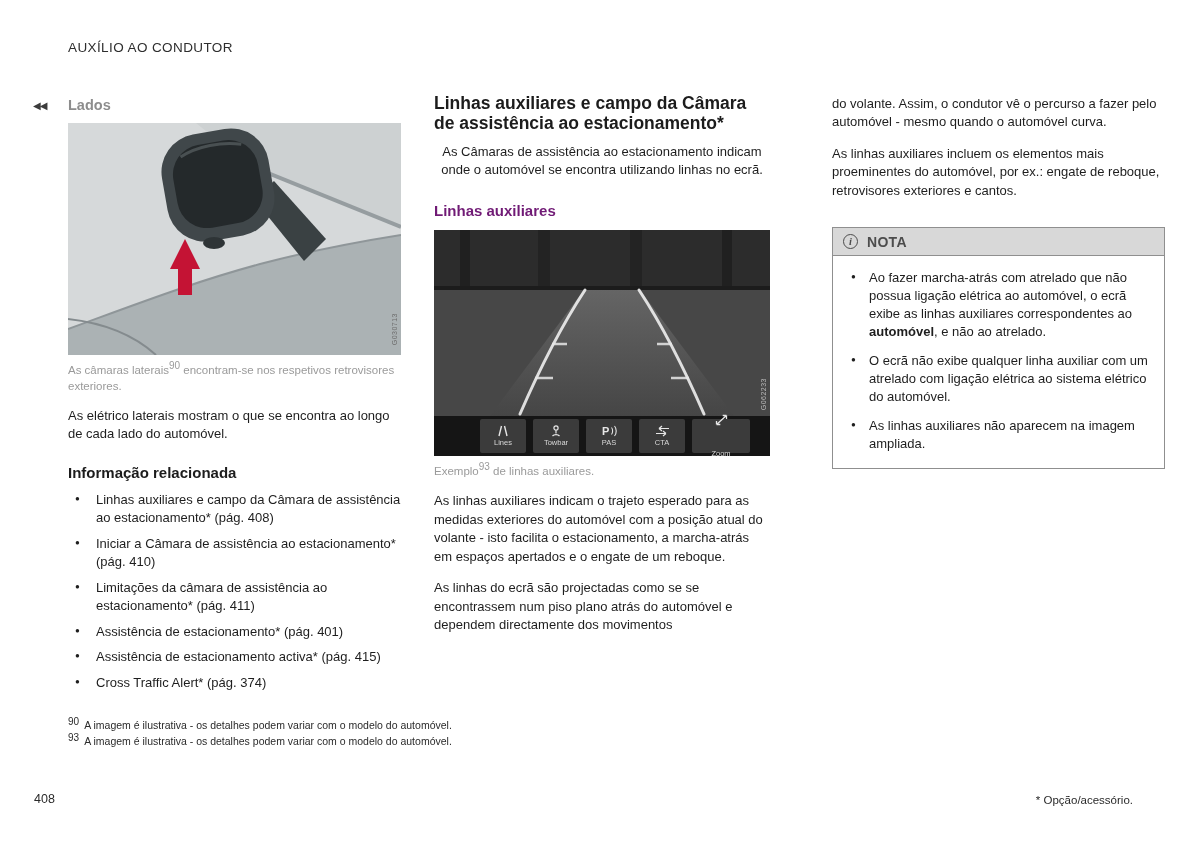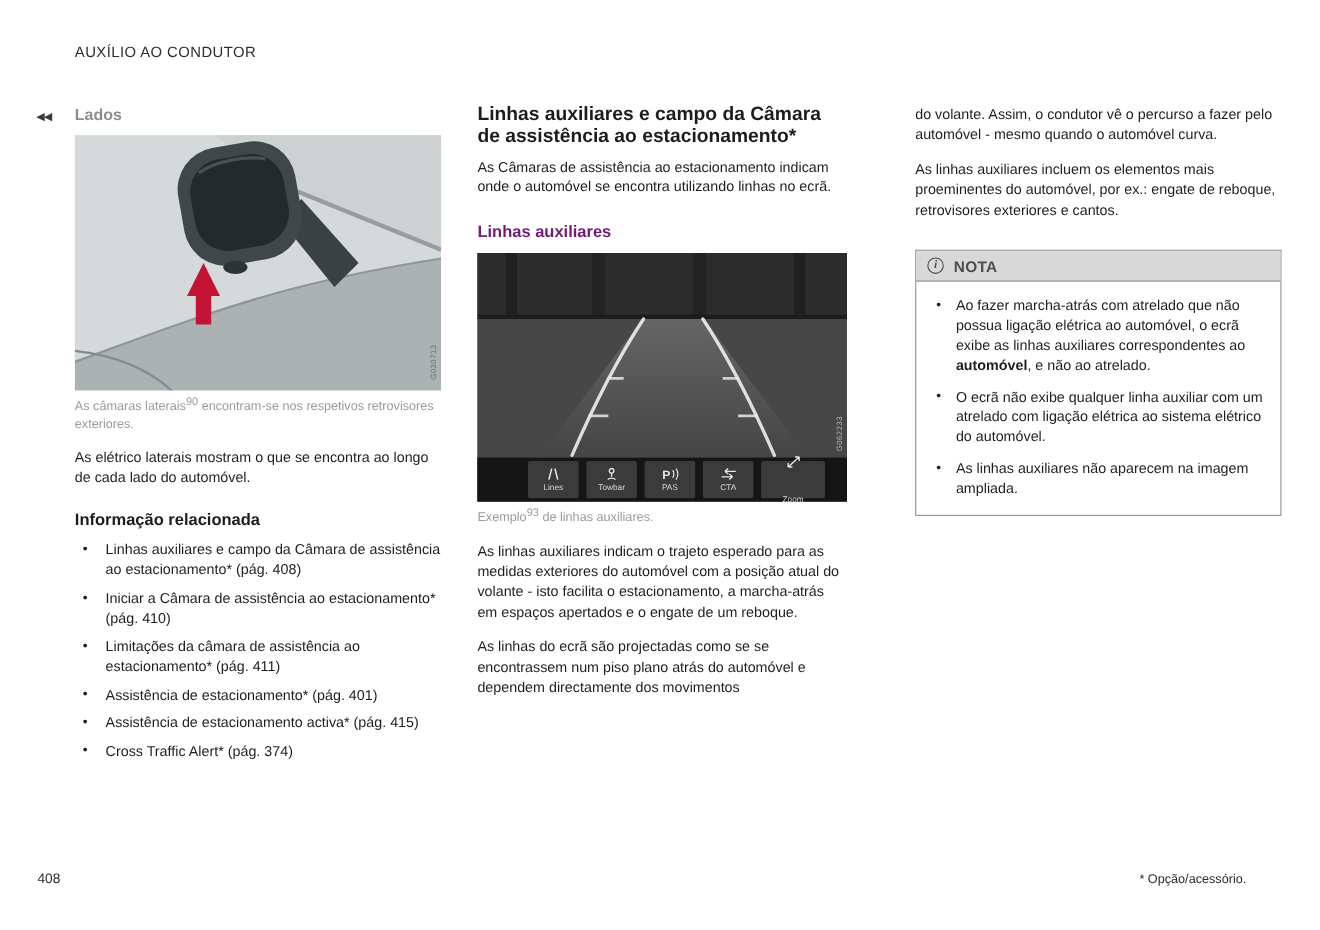--- a/index.html
+++ b/index.html
@@ -26,21 +26,21 @@
     position:absolute; right:3px; bottom:10px; font-size:7px; color:#6d6d6d;
     writing-mode:vertical-rl; transform:rotate(180deg); letter-spacing:.5px;
   }
   .img-ref-dark { color:#b9b9b9; bottom:46px; }
 
   .caption { margin:8px 0 0; font-size:11.5px; line-height:1.35; color:#9a9a9a; }
   sup { font-size:10px; line-height:0; vertical-align:super; }
 
   .body-text { margin:13px 0 0; font-size:13px; line-height:1.42; color:#1e1e1e; }
   .article-title { margin:0; font-size:17.5px; line-height:1.17; font-weight:bold; color:#1c1c1c; }
-  .intro { margin-top:9px; }
+  .intro { margin-top:9px;text-align:center; }
   .sub-title { margin:22px 0 11px; font-size:15px; font-weight:bold; color:#701a75; }
   .related-title { margin:20px 0 10px; font-size:15px; font-weight:bold; color:#1c1c1c; }
 
   .bullets { list-style:none; margin:0; padding:0; }
   .bullets li { position:relative; padding-left:28px; margin-bottom:7px; font-size:13px; line-height:1.42; }
   .bullets li::before { content:"●"; position:absolute; left:7px; top:2px; font-size:8px; color:#1e1e1e; }
 
   .footnotes { position:absolute; left:68px; top:717px; width:560px; font-size:10.5px; color:#2a2a2a; line-height:1.55; }
   .fn-sup { margin-right:5px; }
 
@@ -117,20 +117,24 @@
     <ul class="bullets">
       <li>Linhas auxiliares e campo da Câmara de assistência ao estacionamento* (pág. 408)</li>
       <li>Iniciar a Câmara de assistência ao estacionamento* (pág. 410)</li>
       <li>Limitações da câmara de assistência ao estacionamento* (pág. 411)</li>
       <li>Assistência de estacionamento* (pág. 401)</li>
       <li>Assistência de estacionamento activa* (pág. 415)</li>
       <li>Cross Traffic Alert* (pág. 374)</li>
     </ul>
   </div>
 
+  <div class="footnotes">
+    <div class="fn"><sup class="fn-sup">90</sup><span>A imagem é ilustrativa - os detalhes podem variar com o modelo do automóvel.</span></div>
+    <div class="fn"><sup class="fn-sup">93</sup><span>A imagem é ilustrativa - os detalhes podem variar com o modelo do automóvel.</span></div>
+  </div>
 
   <div class="col col-mid">
     <h1 class="article-title">Linhas auxiliares e campo da Câmara de assistência ao estacionamento*</h1>
     <p class="body-text intro">As Câmaras de assistência ao estacionamento indicam onde o automóvel se encontra utilizando linhas no ecrã.</p>
     <h3 class="sub-title">Linhas auxiliares</h3>
 
     <figure class="fig fig-camera" style="margin:0">
       <svg width="336" height="226" viewBox="0 0 336 226">
         <defs>
           <linearGradient id="floor" x1="0" y1="0" x2="0" y2="1">

